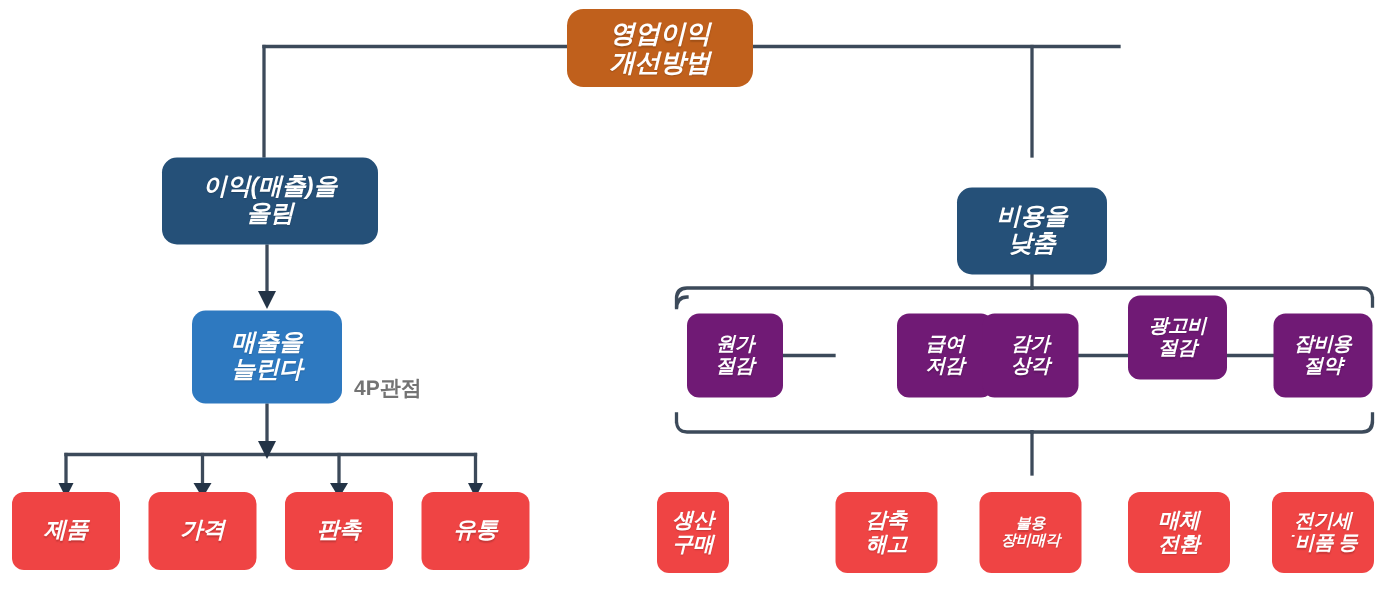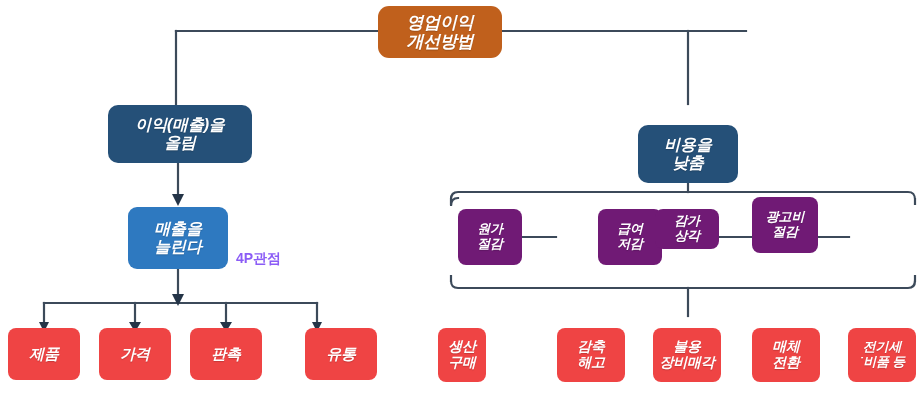--- a/index.html
+++ b/index.html
@@ -68,21 +68,21 @@
   .node-green {
     background: #ef4444;
     font-size: 14px;
     border-radius: 8px;
   }
   .node-green-1 {
     font-size: 15px;
   }
   .side-label {
     position: absolute;
-    color: #8b5cf6;
+    color: #737373;
     font-size: 14px;
     font-weight: bold;
     white-space: nowrap;
     z-index: 6;
   }
 </style>
 </head>
 <body>
 
 <div id="diagram-root">
@@ -153,50 +153,54 @@
 
   <div class="node node-green node-green-1" style="left:8px; top:328px; width:72px; height:52px;">
     <span>제품</span>
   </div>
   <div class="node node-green node-green-1" style="left:99px; top:328px; width:72px; height:52px;">
     <span>가격</span>
   </div>
   <div class="node node-green node-green-1" style="left:190px; top:328px; width:72px; height:52px;">
     <span>판촉</span>
   </div>
-  <div class="node node-green node-green-1" style="left:281px; top:328px; width:72px; height:52px;margin-left:24px;">
+  <div class="node node-green node-green-1" style="left:281px; top:328px; width:72px; height:52px;">
     <span>유통</span>
   </div>
 
   <div class="node node-blue-sm" style="left:458px; top:209px; width:64px; height:56px;">
     <span>원가</span>
     <span>절감</span>
   </div>
   <div class="node node-blue-sm" style="left:556px; top:209px; width:64px; height:56px;margin-left:42px;">
     <span>급여</span>
     <span>저감</span>
   </div>
-  <div class="node node-blue-sm" style="left:655px; top:209px; width:64px; height:40px;">
+  <div class="node node-blue-sm" style="left:655px; top:209px; width:64px; height:56px;">
     <span>감가</span>
     <span>상각</span>
   </div>
   <div class="node node-blue-sm" style="left:752px; top:197px; width:66px; height:56px;">
     <span>광고비</span>
     <span>절감</span>
   </div>
+  <div class="node node-blue-sm" style="left:849px; top:209px; width:66px; height:56px;">
+    <span>잡비용</span>
+    <span>절약</span>
+  </div>
 
   <div class="node node-green" style="left:438px; top:328px; width:48px; height:54px;">
     <span>생산</span>
     <span>구매</span>
   </div>
   <div class="node node-green" style="left:557px; top:328px; width:68px; height:54px;">
     <span>감축</span>
     <span>해고</span>
   </div>
-  <div class="node node-green" style="left:653px; top:328px; width:68px; height:54px; font-size:14px;">
+  <div class="node node-green" style="left:653px; top:328px; width:68px; height:54px; font-size:10px;">
     <span>불용</span>
     <span>장비매각</span>
   </div>
   <div class="node node-green" style="left:752px; top:328px; width:68px; height:54px;">
     <span>매체</span>
     <span>전환</span>
   </div>
   <div class="node node-green" style="left:848px; top:328px; width:68px; height:54px; font-size:13px;">
     <span>전기세</span>
     <span>˙비품 등</span>

